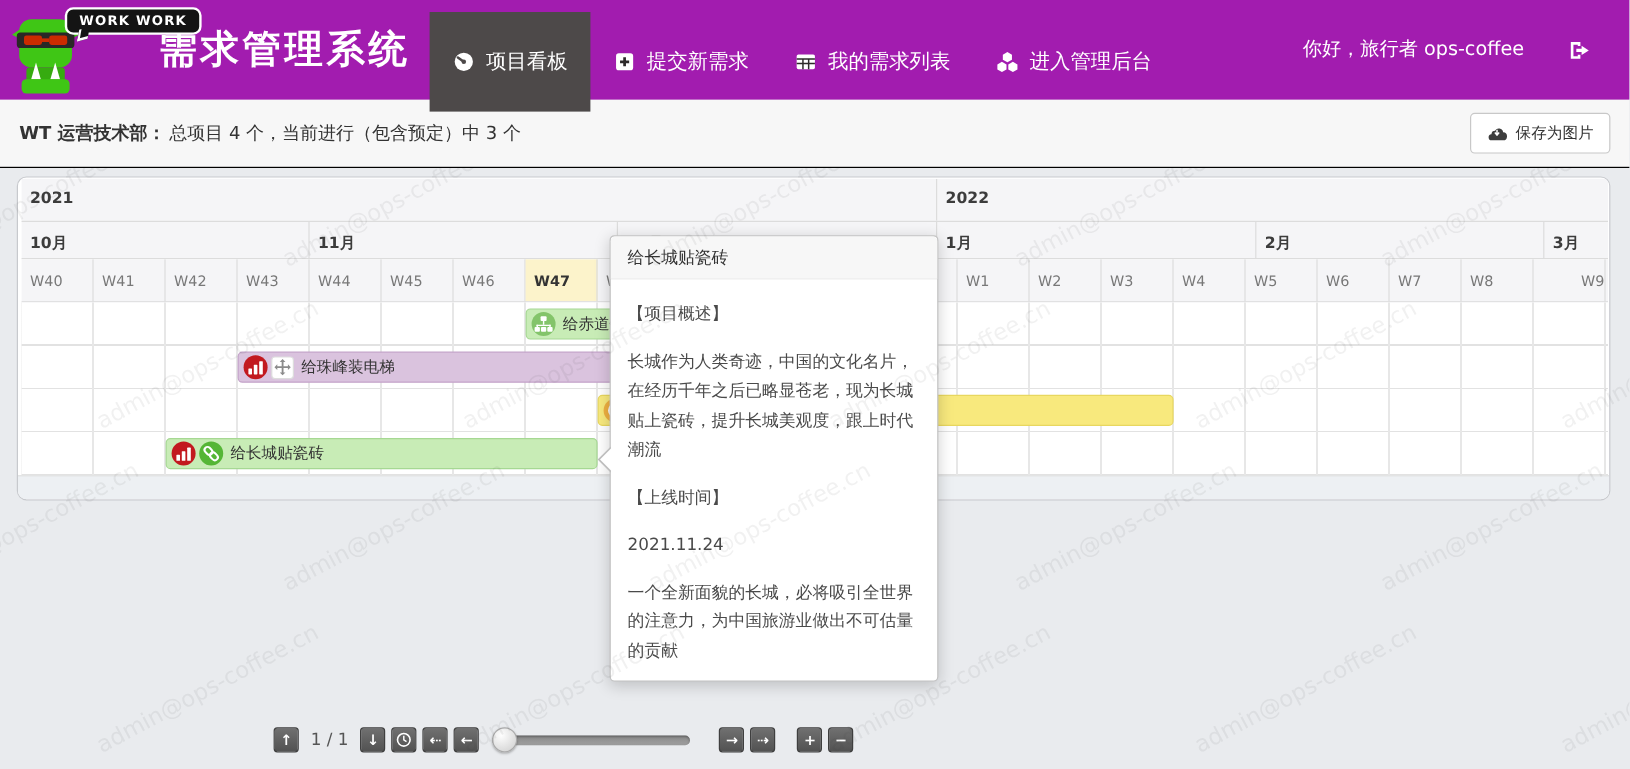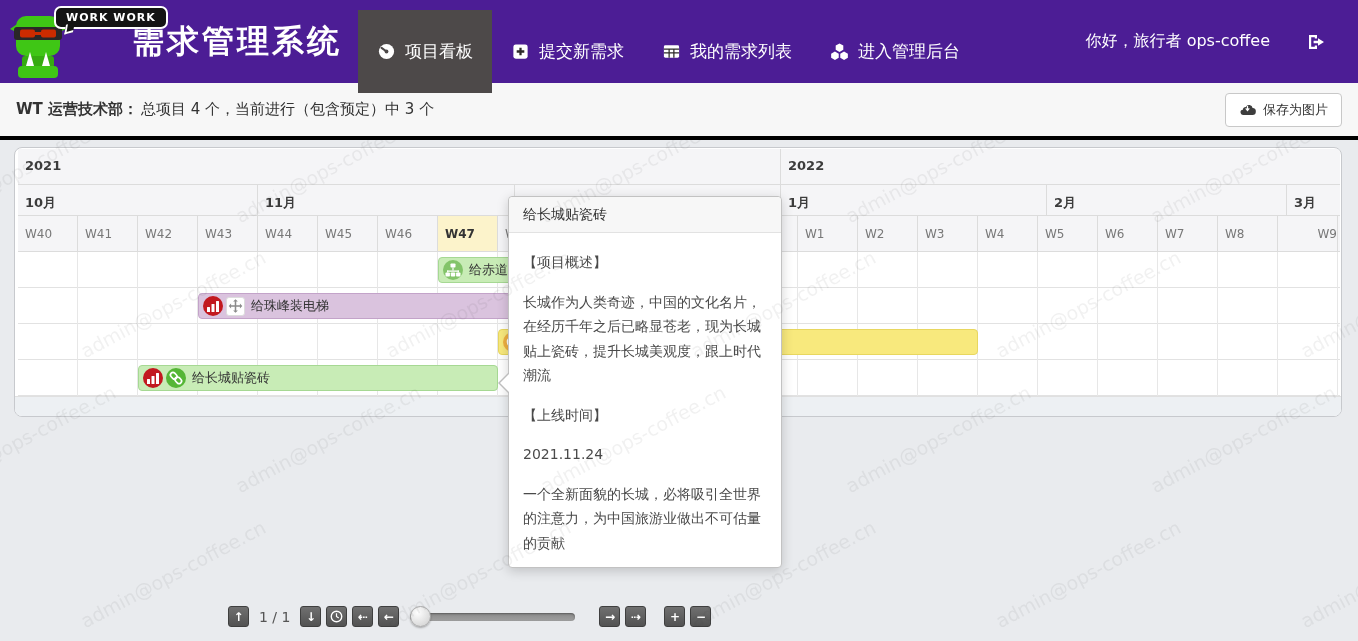--- a/index.html
+++ b/index.html
@@ -1,37 +1,37 @@
 <!DOCTYPE html>
 <html><head>
 <meta charset="utf-8">
 <style>
   * { box-sizing: border-box; }
   html,body { margin:0; padding:0; width:1358px; height:641px; overflow:hidden;
     font-family:"DejaVu Sans","Liberation Sans",sans-serif; background:#e9ebee; }
 
   
-  .navbar { position:relative; height:83px; background:#4c1d95; display:flex; align-items:center; color:#fff; }
+  .navbar { position:relative; height:83px; background:#a21caf; display:flex; align-items:center; color:#fff; }
   .logo { position:relative; width:120px; height:83px; flex:none; }
   .logo svg.ogre { position:absolute; left:9px; top:7px; }
   .bubble { position:absolute; left:54px; top:6px; background:#141414; border:2px solid #fff; border-radius:7px;
     padding:3px 10px; font-size:11px; font-weight:bold; letter-spacing:1px; white-space:nowrap; z-index:3; }
   .bubble .tail { position:absolute; left:9px; bottom:-6px; width:9px; height:9px; background:#141414;
     border-left:2px solid #fff; border-bottom:2px solid #fff; transform:rotate(-15deg) skew(-25deg); }
   .app-title { font-size:32px; font-weight:bold; letter-spacing:3px; margin:0 16px 0 12px; white-space:nowrap; }
   .nav-items { display:flex; height:83px;margin-top:20px; }
   .nav-item { height:83px; display:flex; align-items:center; gap:9px; padding:0 19px; font-size:17px; cursor:pointer; white-space:nowrap; }
   .nav-item.active { background:#4d4949; }
   .nav-item svg { width:19px; height:19px; flex:none; }
   .nav-right { margin-left:auto; display:flex; align-items:center; gap:36px; padding-right:32px; font-size:16px; }
   .logout { cursor:pointer; display:flex; }
   .logout svg { width:20px; height:20px; }
 
   
-  .subheader { height:57px; background:#f7f7f7; border-bottom:4px solid #000000; display:flex; align-items:center;
+  .subheader { height:57px; background:#f7f7f7; border-bottom:1px solid #000000; display:flex; align-items:center;
     padding:0 16px; font-size:15px; color:#333; }
   .team { font-weight:bold; margin-right:3px; }
   .save-btn { margin-left:auto; display:flex; align-items:center; gap:7px; background:#fff; border:1px solid #c8c8c8;
     border-radius:4px; padding:7px 13px; font-size:13px; color:#333; cursor:pointer; font-family:inherit; }
   .save-btn svg { width:17px; height:13px; }
 
   
   .page { position:relative; height:501px; background:#e9ebee; overflow:hidden; }
   .panel { position:absolute; left:14px; top:7px; width:1328px; height:270px; background:#fff;
     border:1px solid #c7c9cd; border-radius:8px; overflow:hidden; }

